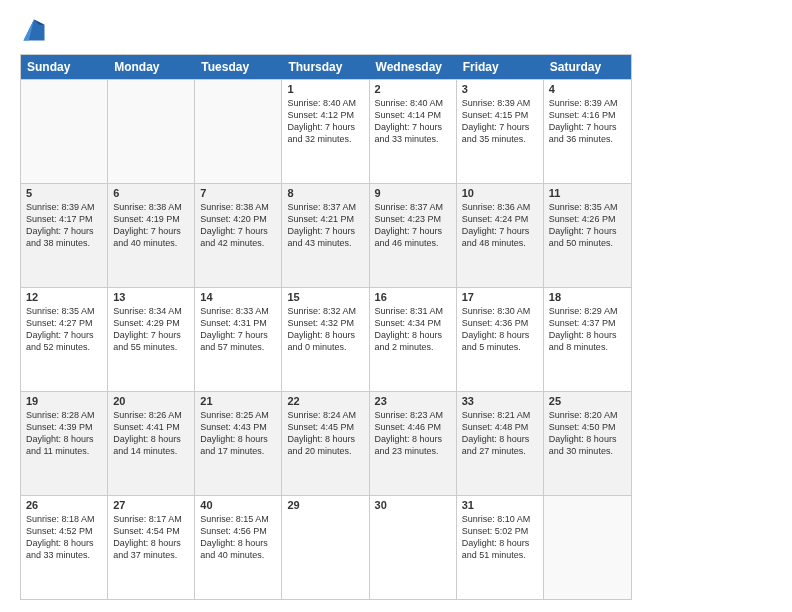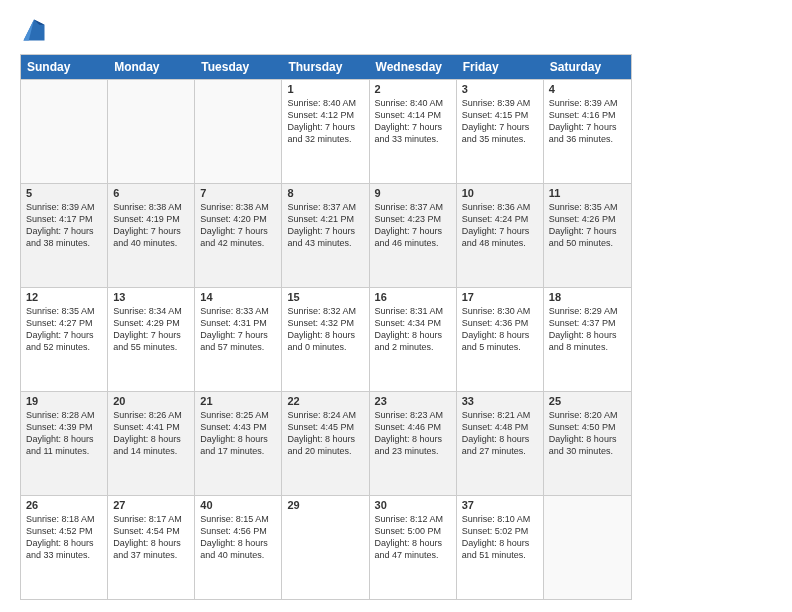--- a/index.html
+++ b/index.html
@@ -274,23 +274,22 @@
           </div>
           <div class="cal-cell">
             <div class="day-number">40</div>
             <div class="cell-text">Sunrise: 8:15 AM<br>Sunset: 4:56 PM<br>Daylight: 8 hours and 40 minutes.</div>
           </div>
           <div class="cal-cell">
             <div class="day-number">29</div>
           </div>
           <div class="cal-cell">
             <div class="day-number">30</div>
-            <div class="cell-text">Sunrise: 8:12 AM<br>Sunset: 5:00 PM<br>Daylight: 8 hours and 47 minutes.</div>
-          </div>
-          <div class="cal-cell">
-            <div class="day-number">37</div>
+          </div>
+          <div class="cal-cell">
+            <div class="day-number">31</div>
             <div class="cell-text">Sunrise: 8:10 AM<br>Sunset: 5:02 PM<br>Daylight: 8 hours and 51 minutes.</div>
           </div>
           <div class="cal-cell empty"></div>
         </div>
       </div>
   </div>
 </div>
 
 </body></html>

